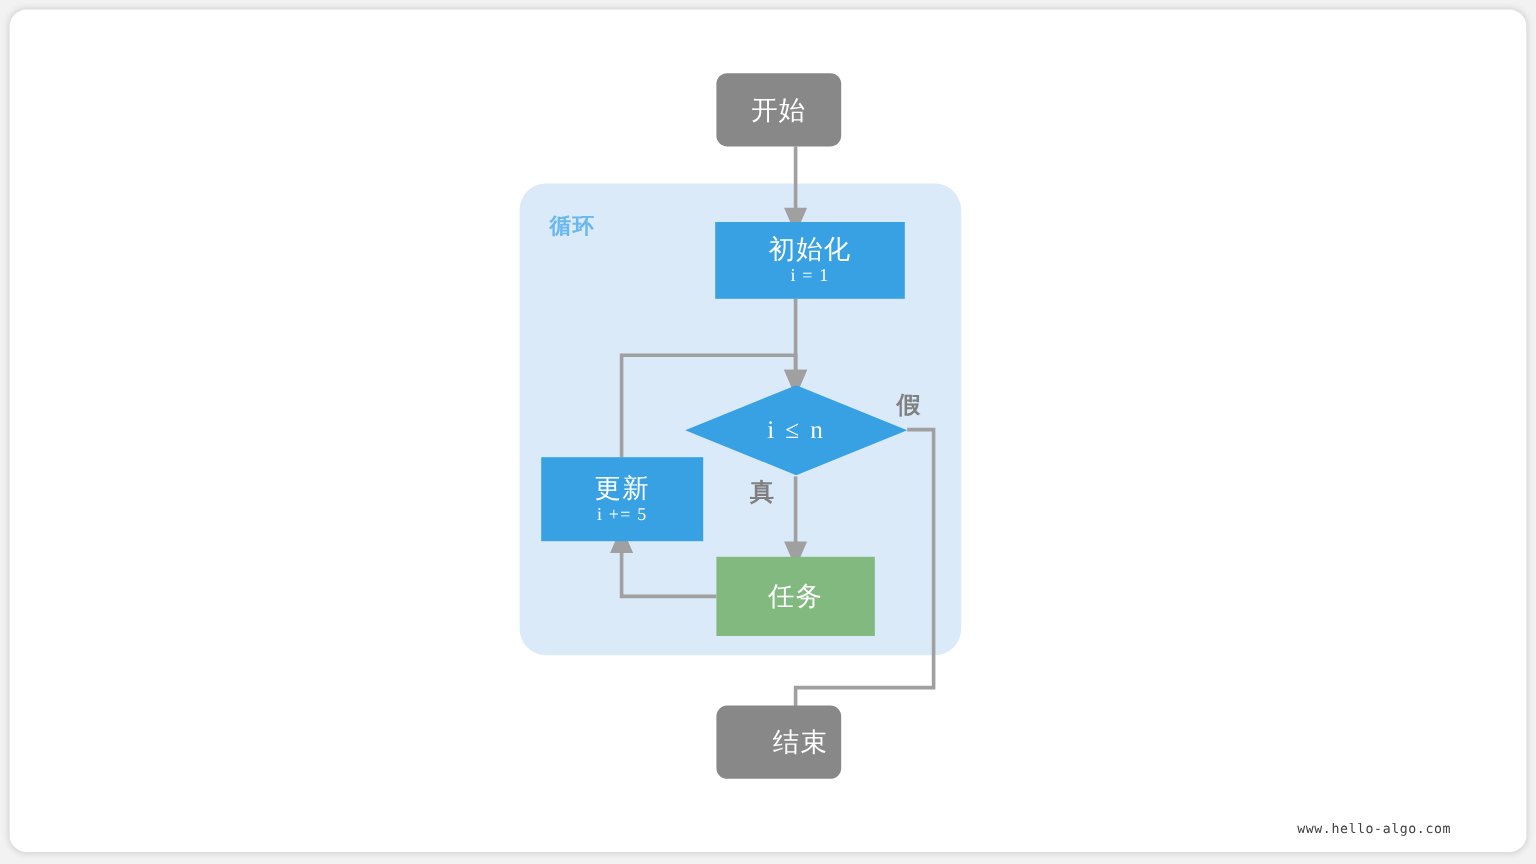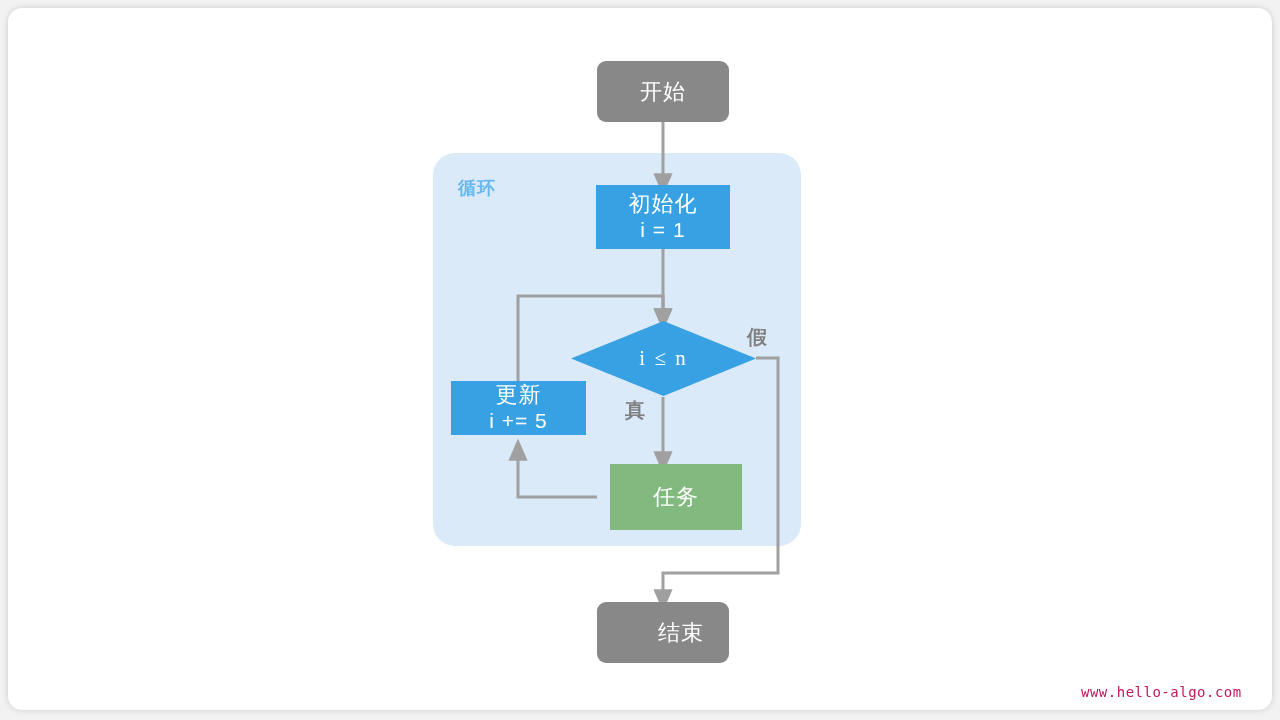--- a/index.html
+++ b/index.html
@@ -53,35 +53,35 @@
     line-height: 1.18;
     box-sizing: border-box;
   }
   .node .cn {
     font-size: 22px;
     font-family: "Liberation Sans", "DejaVu Sans", sans-serif;
     font-weight: 400;
     letter-spacing: 1px;
   }
   .node .code {
-    font-size: 21px;
-    font-family: Liberation Sans, sans-serif;
+    font-size: 15px;
+    font-family: Liberation Serif, serif;
     letter-spacing: 1px;
     margin-top: 1px;
   }
 
   
   .terminal {
     background: #888888;
     border-radius: 9px;
-    width: 132px;
+    width: 104px;
     height: 61px;
   }
   #node-start { left: 589px; top: 53px; }
-  #node-end   { left: 589px; top: 594px; padding-left: 36px; }
+  #node-end   { left: 589px; top: 580px; padding-left: 36px; }
 
   
   #loop-container {
     position: absolute;
     left: 425px;
     top: 145px;
     width: 368px;
     height: 393px;
     background: #daeaf8;
     border-radius: 22px;
@@ -92,32 +92,32 @@
     top: 168px;
     color: #68b7ee;
     font-size: 18px;
     font-weight: bold;
     letter-spacing: 1px;
   }
 
   
   .process {
     background: #37a1e3;
-    width: 134px;
+    width: 158px;
     height: 64px;
   }
   #node-init   { left: 588px; top: 177px; }
-  #node-update { left: 443px; top: 373px; width: 135px; height: 54px; }
+  #node-update { left: 443px; top: 373px; width: 135px; height: 70px; }
 
   .task {
     background: #81b97f;
     width: 132px;
     height: 66px;
   }
-  #node-task { left: 589px; top: 456px; margin-left: 13px; }
+  #node-task { left: 589px; top: 456px; }
 
   
   #node-decision {
     position: absolute;
     left: 563px;
     top: 313px;
     width: 185px;
     height: 75px;
   }
   #node-decision .diamond-bg {
@@ -149,22 +149,22 @@
     letter-spacing: 1px;
   }
   #label-true  { left: 617px; top: 389px; }
   #label-false { left: 739px; top: 316px; }
 
   
   #watermark {
     position: absolute;
     left: 1073px;
     top: 676px;
-    color: #be185d;
-    font-size: 14px;
+    color: #404040;
+    font-size: 11px;
     font-family: "DejaVu Sans Mono", "Liberation Mono", monospace;
     letter-spacing: 0.5px;
   }
 </style>
 </head>
 <body>
 
 <div id="page">
   <div id="card">
     <div id="canvas">

